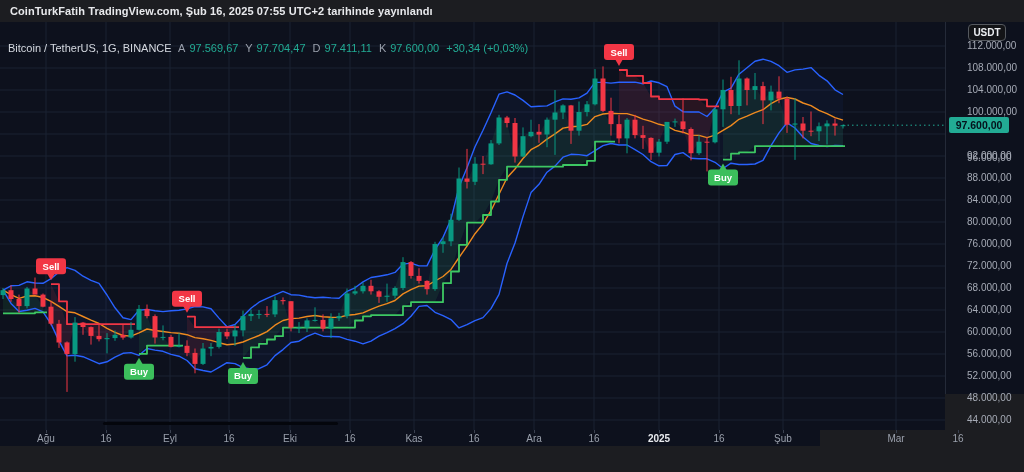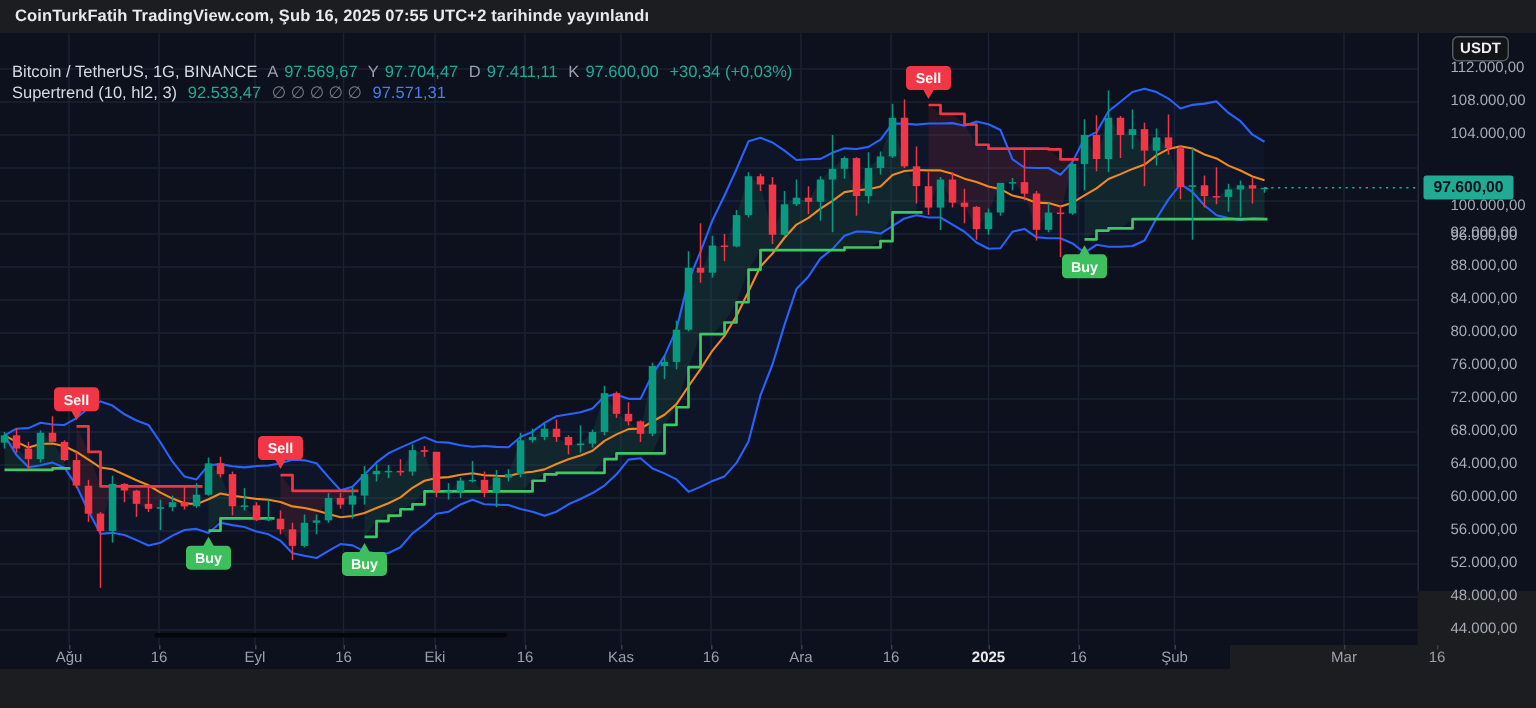--- a/index.html
+++ b/index.html
@@ -346,36 +346,30 @@
       </svg>
     <div class="legend">
       <div class="row">
         <span class="t">Bitcoin / TetherUS, 1G, BINANCE</span>
         <span class="pair"><span class="lt">A</span><span class="g">97.569,67</span></span>
         <span class="pair"><span class="lt">Y</span><span class="g">97.704,47</span></span>
         <span class="pair"><span class="lt">D</span><span class="g">97.411,11</span></span>
         <span class="pair"><span class="lt">K</span><span class="g">97.600,00</span></span>
         <span class="g">+30,34 (+0,03%)</span>
       </div>
-      <div class="row">
-        <span class="t">Supertrend (10, hl2, 3)</span>
-        <span class="g">92.533,47</span>
-        <span class="dim">∅ ∅ ∅ ∅ ∅</span>
-        <span class="b">97.571,31</span>
-      </div>
     </div>
   </div>
 
   <div class="price-axis" id="price-axis">
     <button class="usdt-btn">USDT</button>
     <div class="cur-price" id="cur-price" style="top: 95.2px;">97.600,00</div>
   <div class="ptick" style="top: 18px;">112.000,00</div>
       <div class="ptick" style="top: 40px;">108.000,00</div>
       <div class="ptick" style="top: 62px;">104.000,00</div>
-      <div class="ptick" style="top: 84px; margin-top: 26px;">100.000,00</div>
+      <div class="ptick" style="top: 84px;">100.000,00</div>
       <div class="ptick" style="top: 106px; margin-top: 24px;">96.000,00</div>
       <div class="ptick" style="top: 128px;">92.000,00</div>
       <div class="ptick" style="top: 150px;">88.000,00</div>
       <div class="ptick" style="top: 172px;">84.000,00</div>
       <div class="ptick" style="top: 194px;">80.000,00</div>
       <div class="ptick" style="top: 216px;">76.000,00</div>
       <div class="ptick" style="top: 238px;">72.000,00</div>
       <div class="ptick" style="top: 260px;">68.000,00</div>
       <div class="ptick" style="top: 282px;">64.000,00</div>
       <div class="ptick" style="top: 304px;">60.000,00</div>

